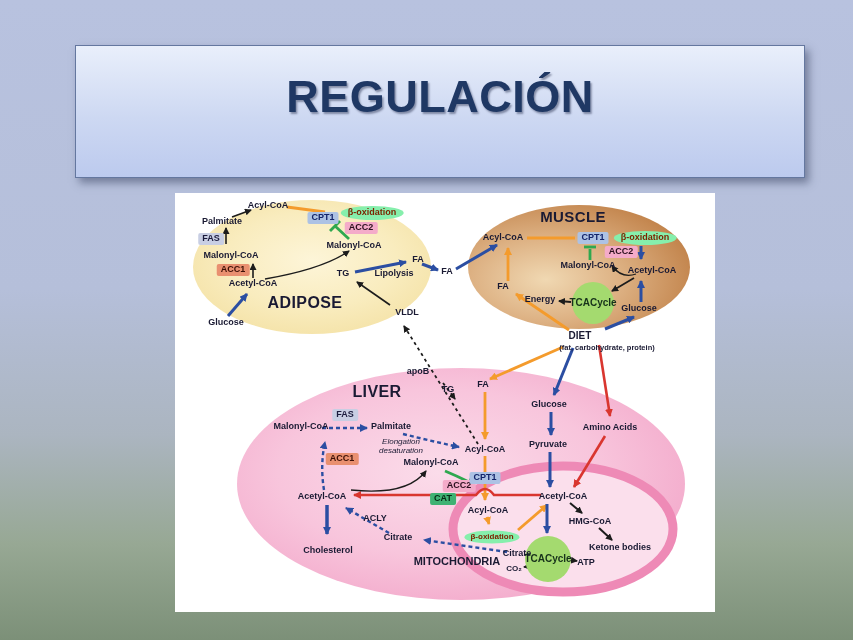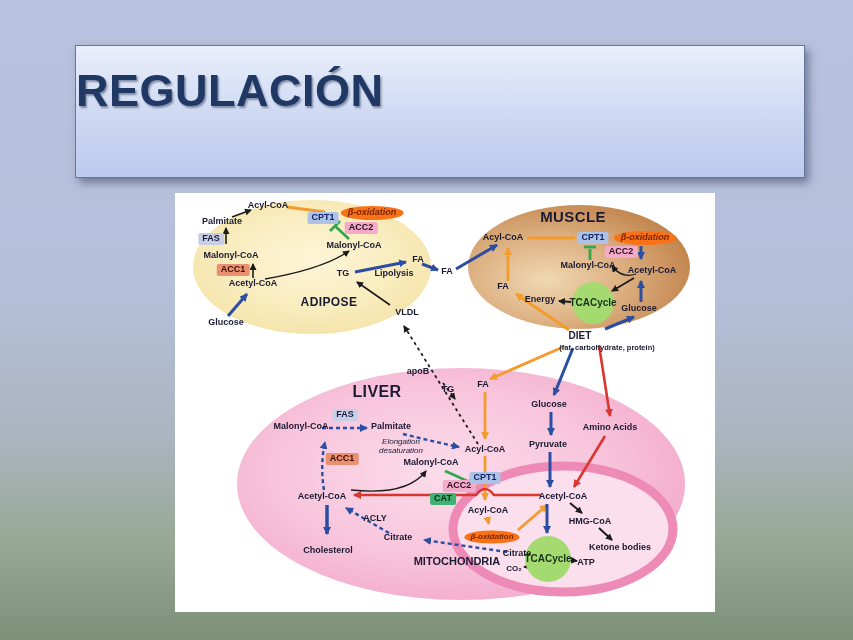--- a/index.html
+++ b/index.html
@@ -2,41 +2,41 @@
 <html><head>
 <meta charset="utf-8">
 <style>
   html,body{margin:0;padding:0;background:#9aa7a0;}
   .slide{position:relative;width:853px;height:640px;overflow:hidden;
          background:linear-gradient(180deg,#b8c2df 0%,#b5bfda 45%,#abb5c0 68%,#97a894 85%,#7c9078 100%);
          font-family:"Liberation Sans",sans-serif;}
   .title-box{position:absolute;left:75px;top:45px;width:730px;height:133px;
          background:linear-gradient(180deg,#e9effb 0%,#cdd8f2 55%,#bccaee 100%);
          border:1.5px solid #64779f;box-shadow:4px 5px 8px rgba(50,60,90,.5);
-         padding-top:16px;box-sizing:border-box;}
+         text-align:center;padding-top:22px;box-sizing:border-box;}
   .title-line{font-size:45px;font-weight:bold;color:#1F3864;line-height:58px;
          text-shadow:1.5px 1.5px 2px rgba(30,40,70,.45);letter-spacing:.5px;}
   .panel{position:absolute;left:175px;top:193px;width:540px;height:419px;background:#ffffff;}
   .panel svg{position:absolute;left:0;top:0;z-index:1;}
   .lbl{position:absolute;transform:translate(-50%,-50%);font-weight:bold;font-size:9px;line-height:1.1;
        color:#1a1a33;white-space:nowrap;z-index:3;}
-  .t-big{font-size:12px;letter-spacing:.4px;margin-left:24px;}
+  .t-big{font-size:16px;letter-spacing:.4px;}
   .t-muscle{font-size:15px;letter-spacing:.4px;}
   .t-liver{font-size:16px;letter-spacing:.4px;}
   .t-mito{font-size:11px;}
   .t-diet{font-size:10px;}
   .sub{font-size:7.5px;font-weight:bold;margin-left:28px;}
   .it{font-style:italic;font-weight:normal;font-size:8px;text-align:center;line-height:1.15;white-space:nowrap;}
   .bx{padding:1px 4px;border-radius:2px;}
   .bx-cpt1{background:#ADC2E4;color:#13246a;}
   .bx-fas{background:#C8CEE3;color:#1b1b3d;}
   .bx-acc1{background:#E99070;color:#3c1006;}
   .bx-acc2{background:#F4ABC9;color:#2a0f1e;}
   .bx-cat{background:#3FB273;color:#062c16;}
-  .pill{background:#f97316;border-radius:50%;padding:2px 7px;color:#7c2400;z-index:2;font-style:italic;}
+  .pill{background:#86efac;border-radius:50%;padding:2px 7px;color:#7c2400;z-index:2;}
   .pill-sm{font-size:8px;padding:2px 6px;}
   .tca{position:absolute;transform:translate(-50%,-50%);border-radius:50%;background:#A4DA6F;
        display:flex;flex-direction:row;align-items:center;justify-content:center;
        font-weight:bold;font-size:10px;line-height:1.05;color:#17321b;z-index:2;}
   .tca-m{width:42px;height:42px;}
   .tca-l{width:46px;height:46px;}
 </style>
 </head>
 <body>
 

